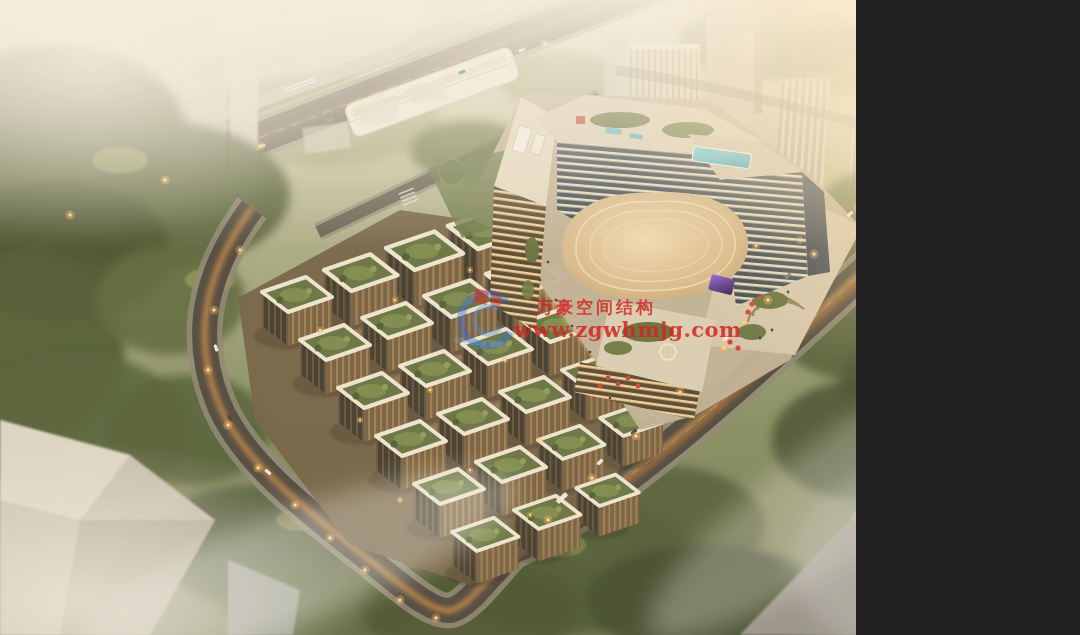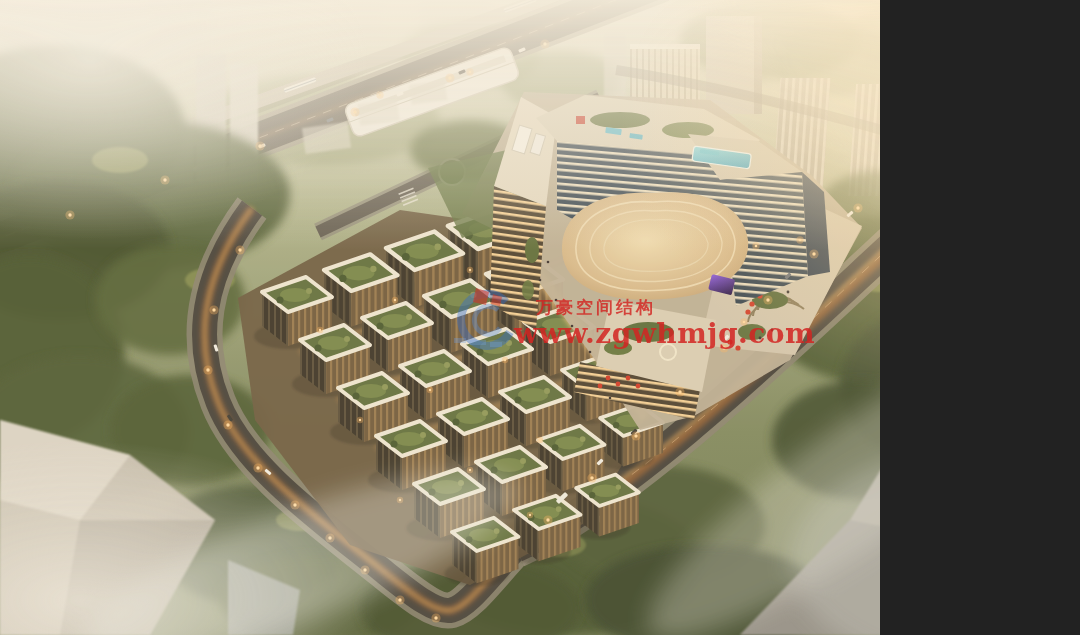--- a/index.html
+++ b/index.html
@@ -1,21 +1,21 @@
 <!DOCTYPE html>
 <html><head>
 <meta charset="utf-8">
 <style>
   html,body{margin:0;padding:0;background:#222;}
-  .stage{position:relative;width:856px;height:635px;overflow:hidden;background:#000000;font-family:"DejaVu Sans",sans-serif;padding-left:24px;}
+  .stage{position:relative;width:856px;height:635px;overflow:hidden;background:#000000;font-family:"DejaVu Sans",sans-serif;}
   .stage svg{position:absolute;left:0;top:0;}
   .watermark{position:absolute;left:440px;top:276px;width:280px;height:90px;pointer-events:none;}
   .wm-logo{position:absolute;left:0;top:4px;width:86px;height:82px;opacity:.8;}
   .wm-line1{position:absolute;left:96px;top:20px;font-size:17px;font-weight:bold;letter-spacing:3px;color:#d32522;opacity:.82;white-space:nowrap;font-family:"DejaVu Sans",sans-serif;}
-  .wm-line2{position:absolute;left:74px;top:41px;font-size:28px;font-weight:bold;letter-spacing:.5px;color:#d32522;opacity:.85;white-space:nowrap;font-family:"DejaVu Serif",serif;}
+  .wm-line2{position:absolute;left:74px;top:41px;font-size:21px;font-weight:bold;letter-spacing:.5px;color:#d32522;opacity:.85;white-space:nowrap;font-family:"DejaVu Serif",serif;}
 </style>
 </head>
 <body>
 
 <div class="stage">
 <svg width="1080" height="635" viewBox="0 0 1080 635">
 <defs>
   <linearGradient id="gBase" x1="0" y1="0" x2="0" y2="1">
     <stop offset="0" stop-color="#e6e2d1"></stop>
           <stop offset=".33" stop-color="#adb28c"></stop>

